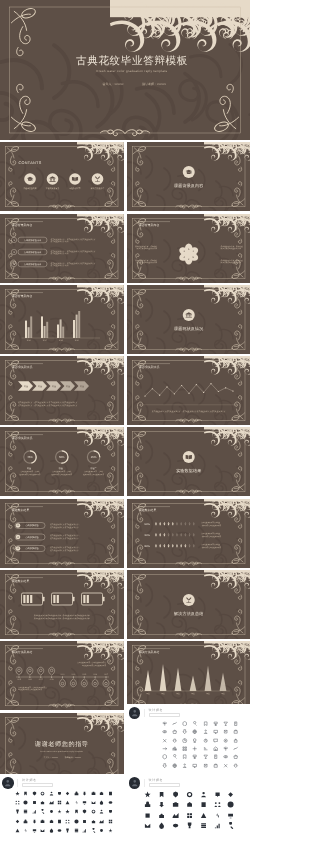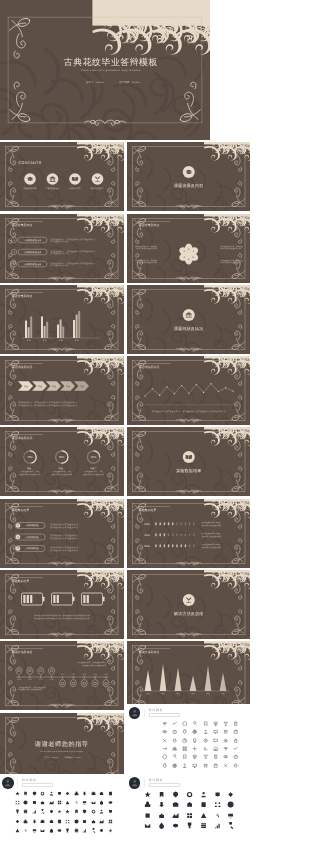--- a/index.html
+++ b/index.html
@@ -1,20 +1,20 @@
 <!DOCTYPE html>
 <html><head>
 <meta charset="utf-8">
 <style>
   *{margin:0;padding:0;box-sizing:border-box}
   html,body{width:250px;height:845px;background:#fff;font-family:"Liberation Sans",sans-serif;
     -webkit-font-smoothing:antialiased;text-rendering:geometricPrecision}
   .page{width:250px;height:845px;position:relative;overflow:hidden;background:#fff}
   .slide{position:relative;overflow:hidden;background:#5d4f46}
-  .hero{width:210px;height:140px}
+  .hero{width:250px;height:140px}
   .grid{display:flex;flex-wrap:wrap;column-gap:3px;row-gap:2.3px;padding-top:2.3px}
   .cell{width:123.5px;height:69px}
   .sv{position:absolute;left:0;top:0;width:100%;height:100%;display:block}
   .col{position:absolute;width:123.5px}
   .colL{left:0}
   .colR{left:126.5px}
   .relcard{width:123.5px;background:#fff;padding:3px 0 1px 0;margin-bottom:2px}
   .relhead{display:flex;align-items:center;padding-left:2px}
   .avatar{width:11.5px;height:11.5px;border-radius:50%;background:#262b33;flex:none;position:relative;overflow:hidden}
   .avatar svg{position:absolute;left:0;top:0}

